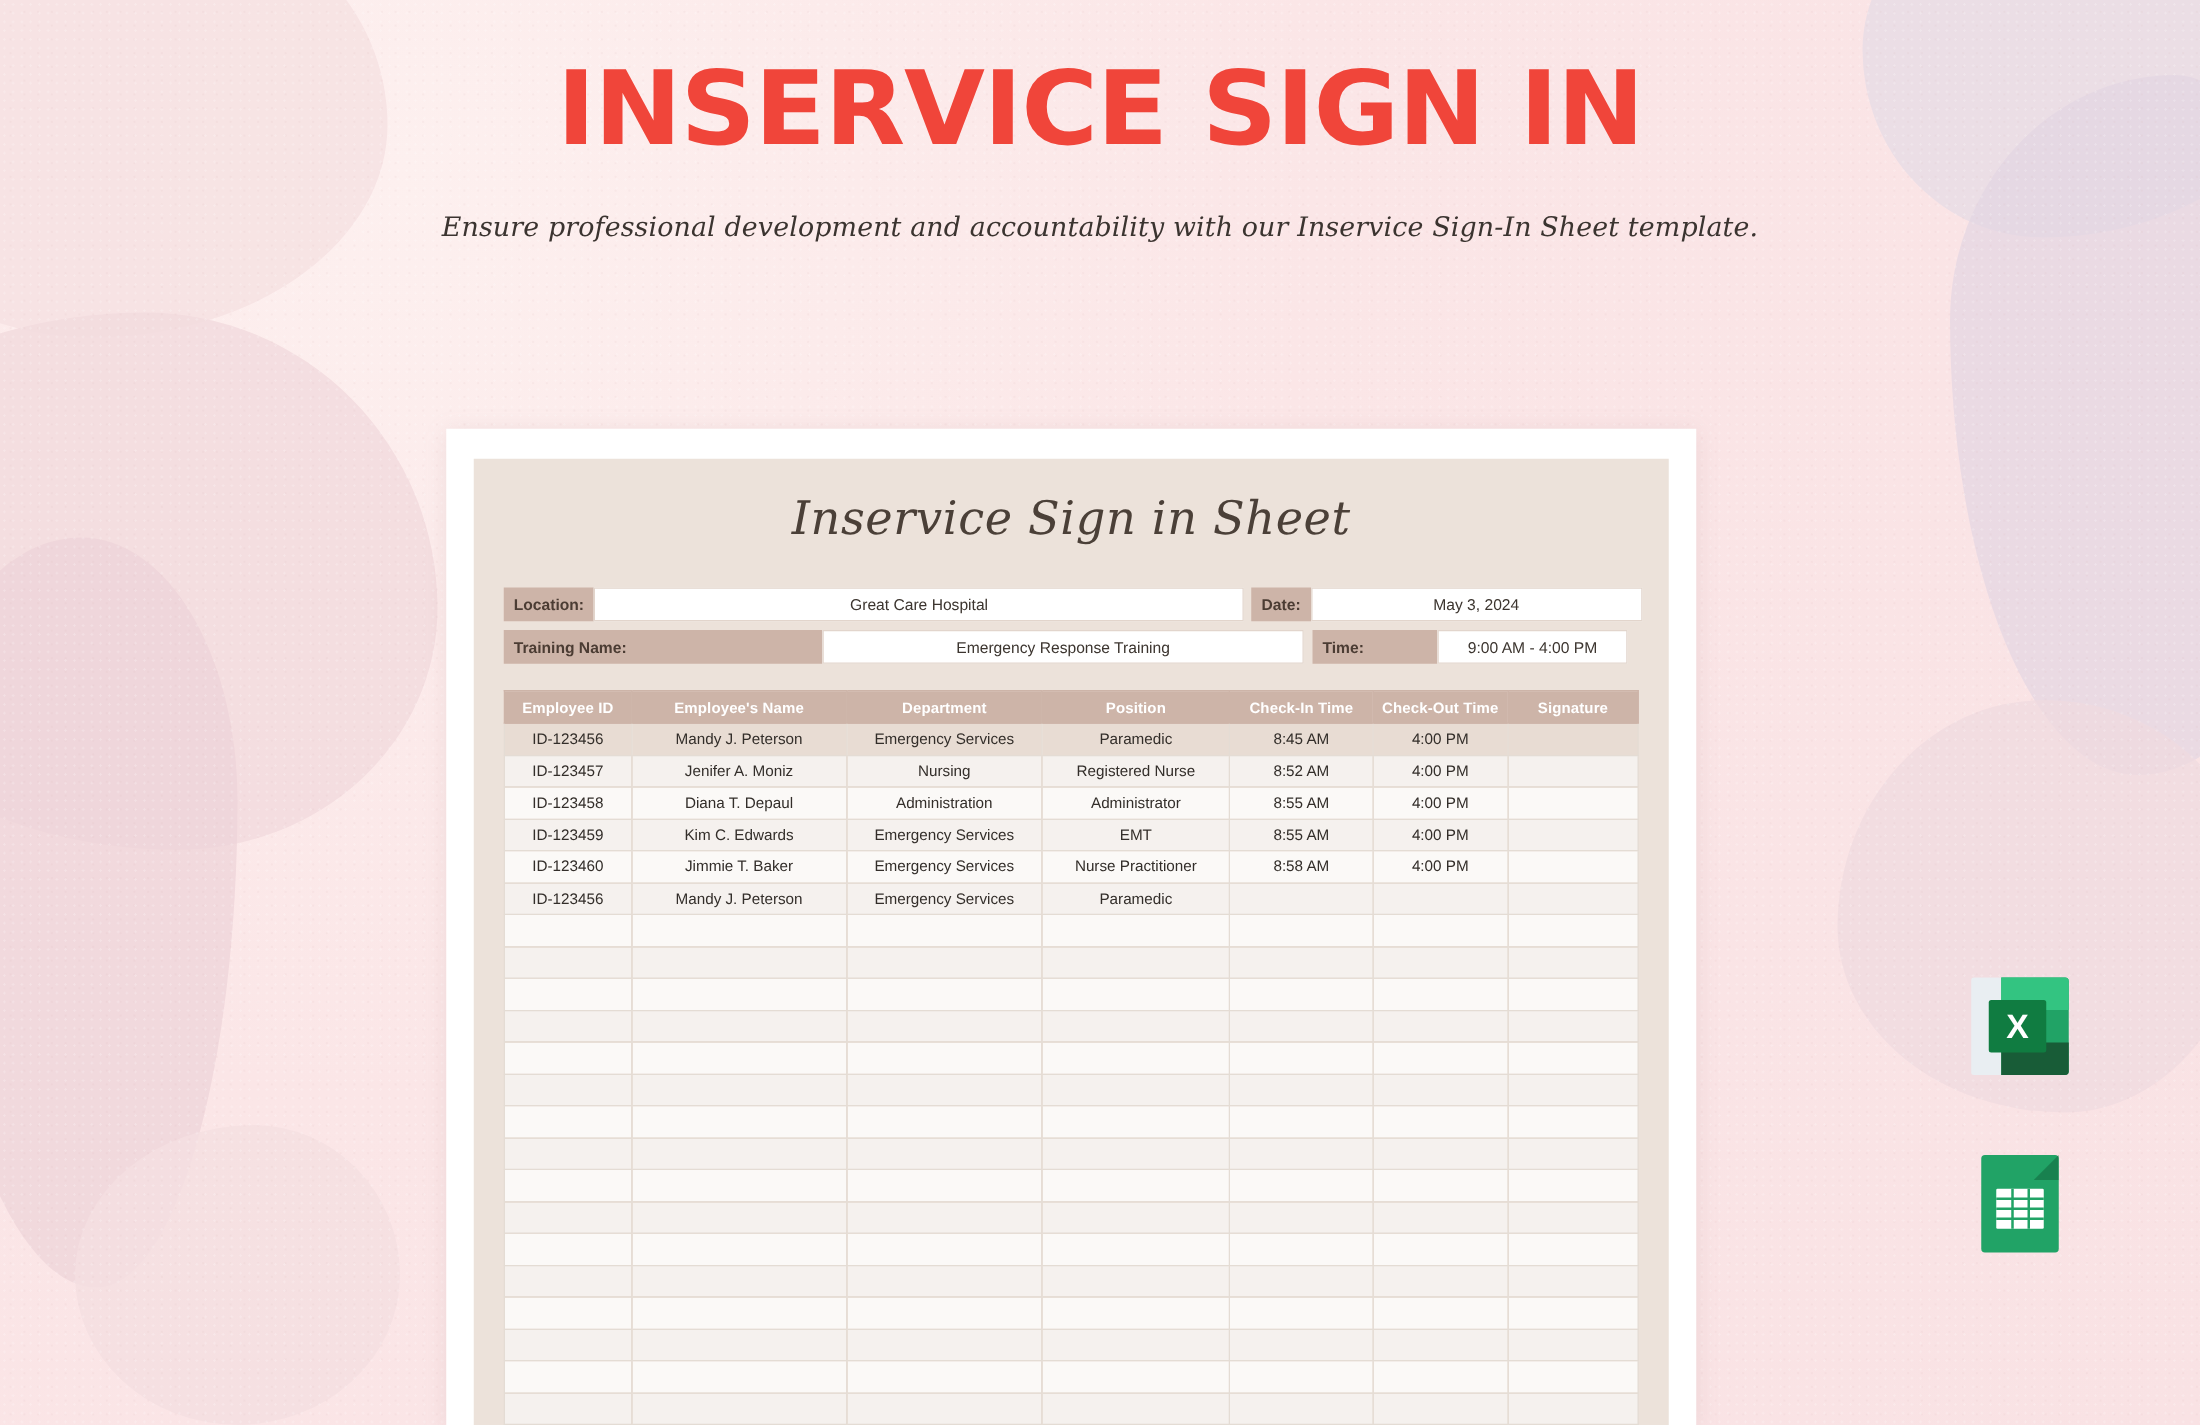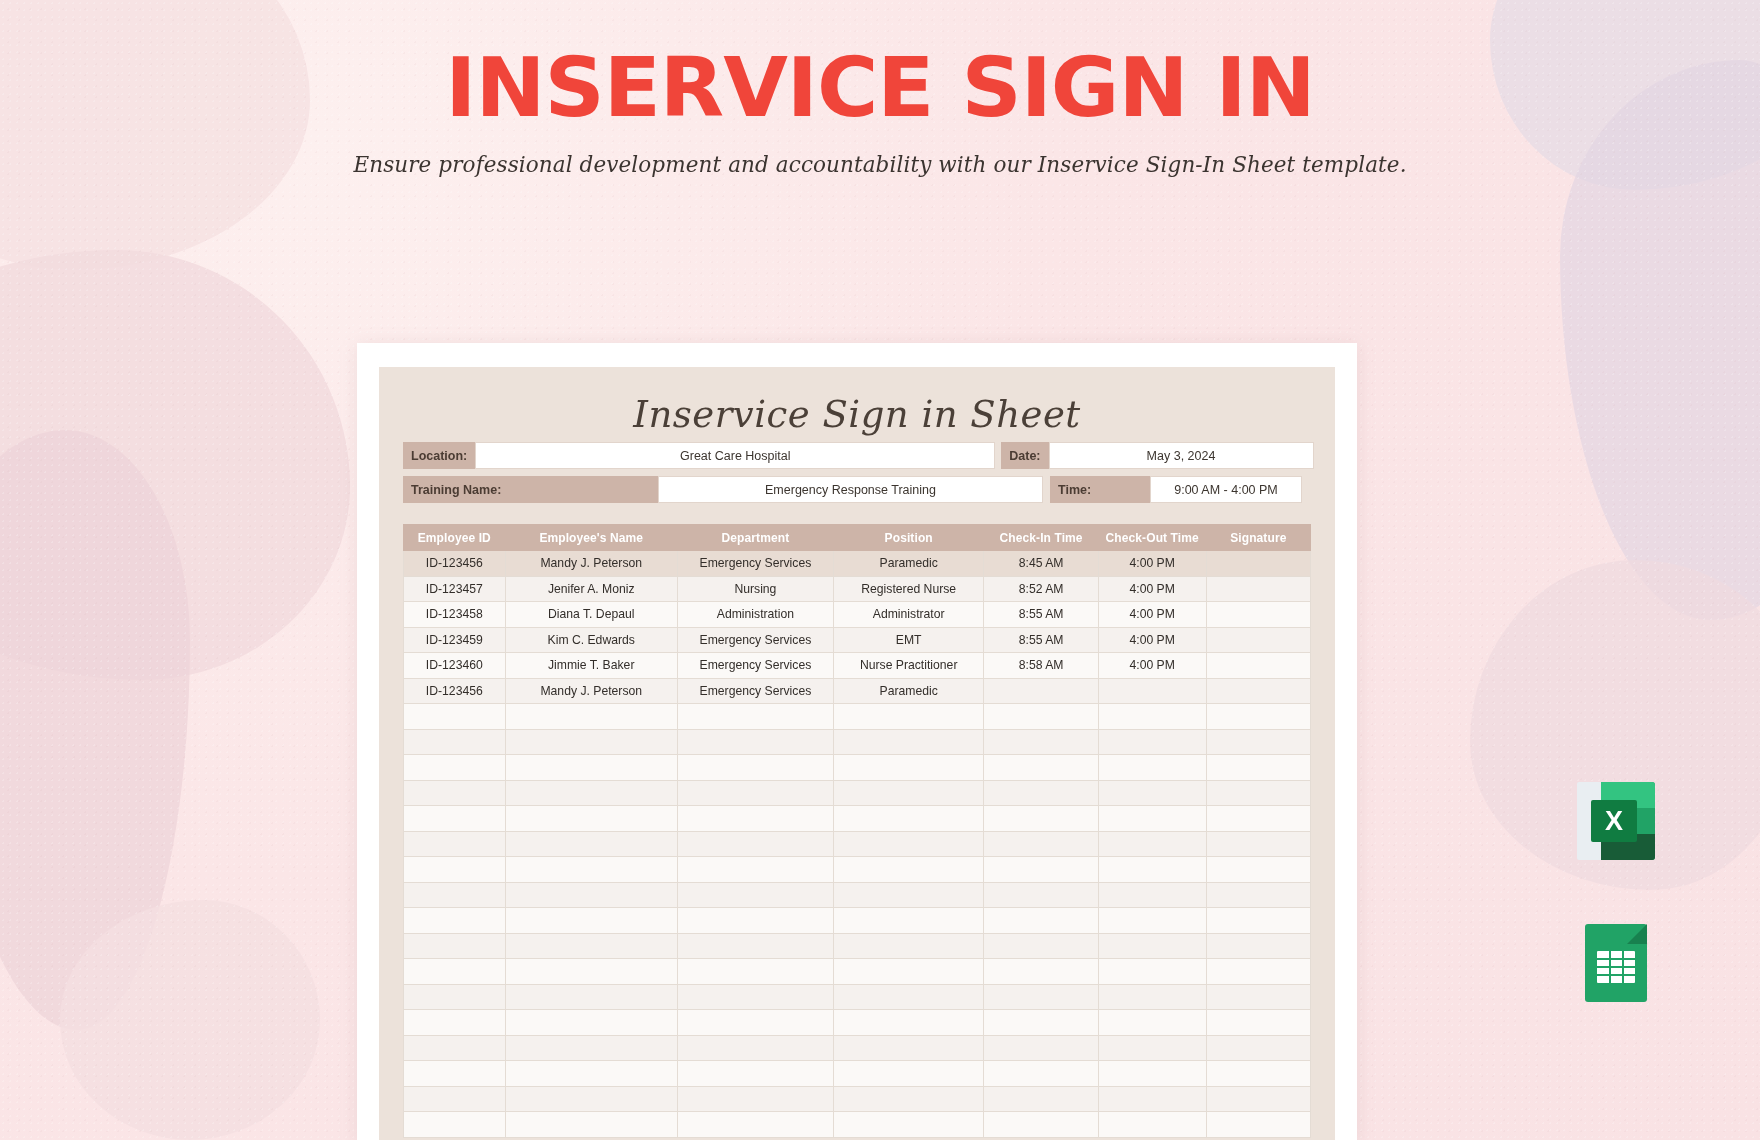--- a/index.html
+++ b/index.html
@@ -104,21 +104,21 @@
   .title-2 {
     font-family: "DejaVu Sans", sans-serif;
     font-weight: bold;
     font-size: 77px;
     letter-spacing: 0px;
     color: #7b5c34;
     line-height: 1.05;
     margin: 4px 0 0 0;
   }
   .subtitle {
-    margin-top: 22px;
+    margin-top: 40px;
     font-family: "DejaVu Serif", serif;
     font-style: italic;
     font-size: 21.5px;
     color: #3b3430;
     letter-spacing: .1px;
   }
 
   
   .doc-shadow {
     position: absolute;
@@ -155,21 +155,21 @@
   .sheet-title {
     font-family: "DejaVu Serif", serif;
     font-style: italic;
     font-size: 37px;
     color: #4b4038;
     letter-spacing: .5px;
   }
 
   .meta {
     padding: 0 24px;
-    margin-top: 0;
+    margin-top: 28px;
   }
   .meta-row {
     display: flex;
     align-items: stretch;
     margin-bottom: 7px;
     height: 27px;
   }
   .meta-label {
     background: #cdb4a8;
     color: #4b3c33;

